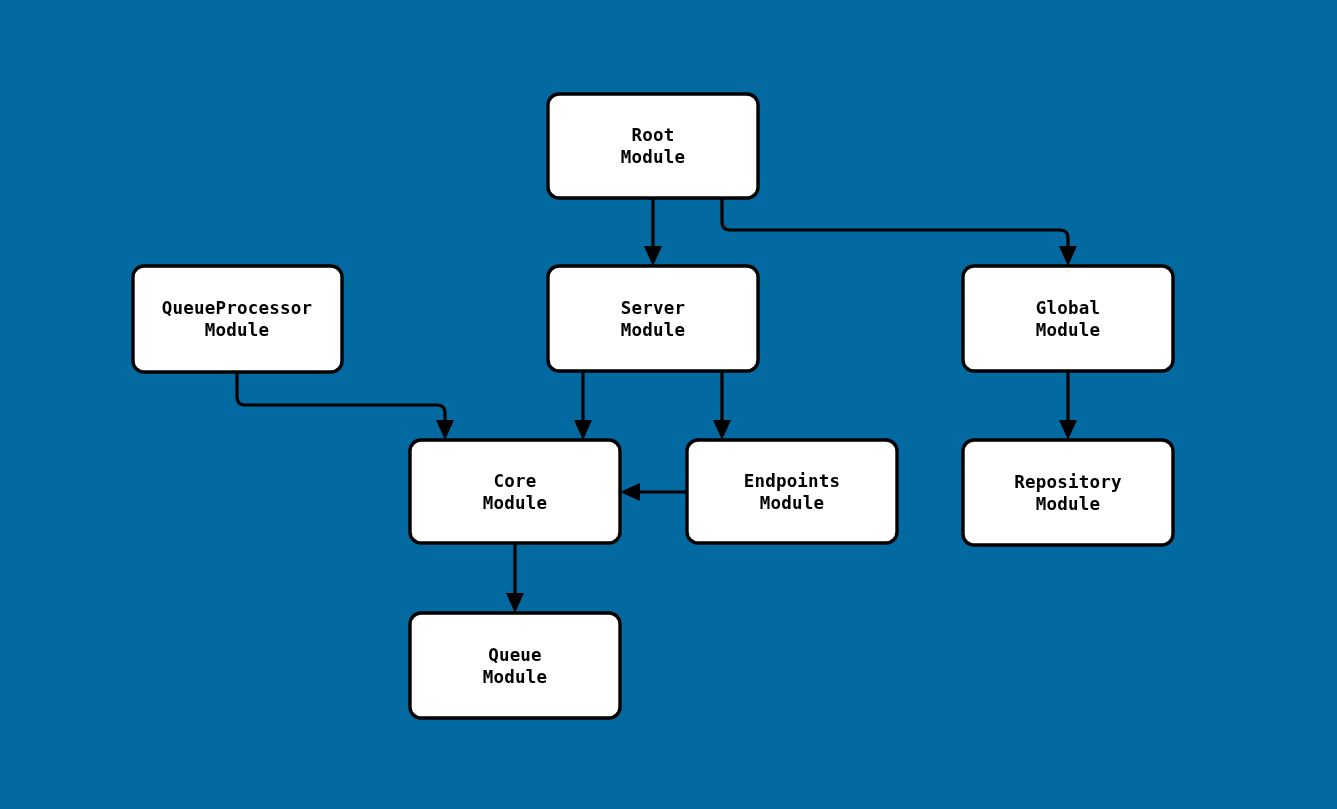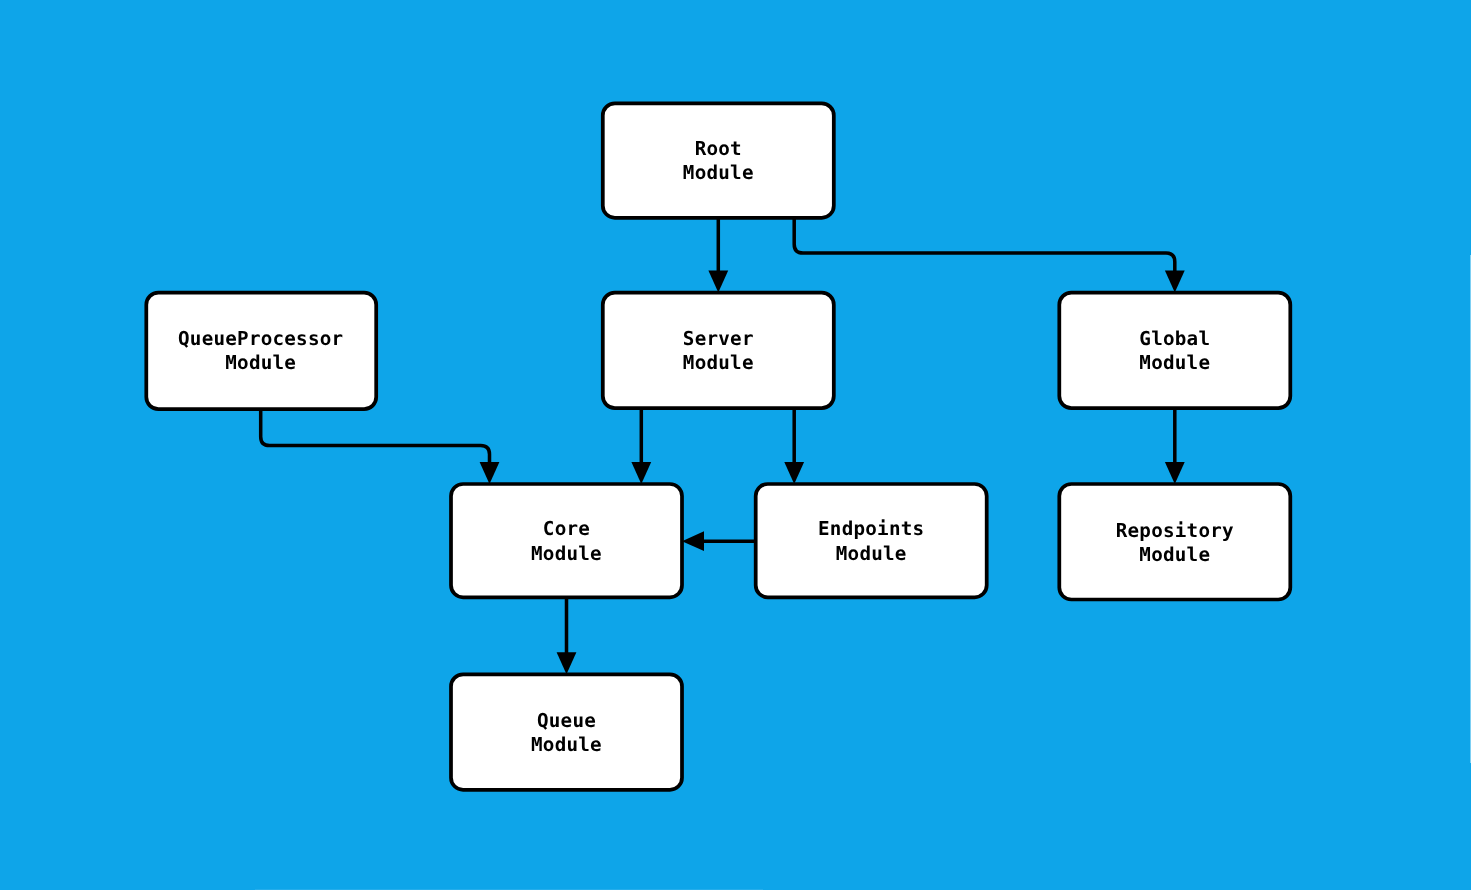--- a/index.html
+++ b/index.html
@@ -10,21 +10,21 @@
   body {
     width: 1337px;
     height: 809px;
     font-family: "DejaVu Sans Mono", "Liberation Mono", monospace;
     overflow: hidden;
   }
   #diagram-root {
     position: relative;
     width: 1337px;
     height: 809px;
-    background: #0ea5e9;
+    background: #0369a1;
   }
   svg#diagram-canvas {
     display: block;
     width: 1337px;
     height: 809px;
   }
   .node-rect {
     fill: #ffffff;
     stroke: #000000;
     stroke-width: 3.4;

